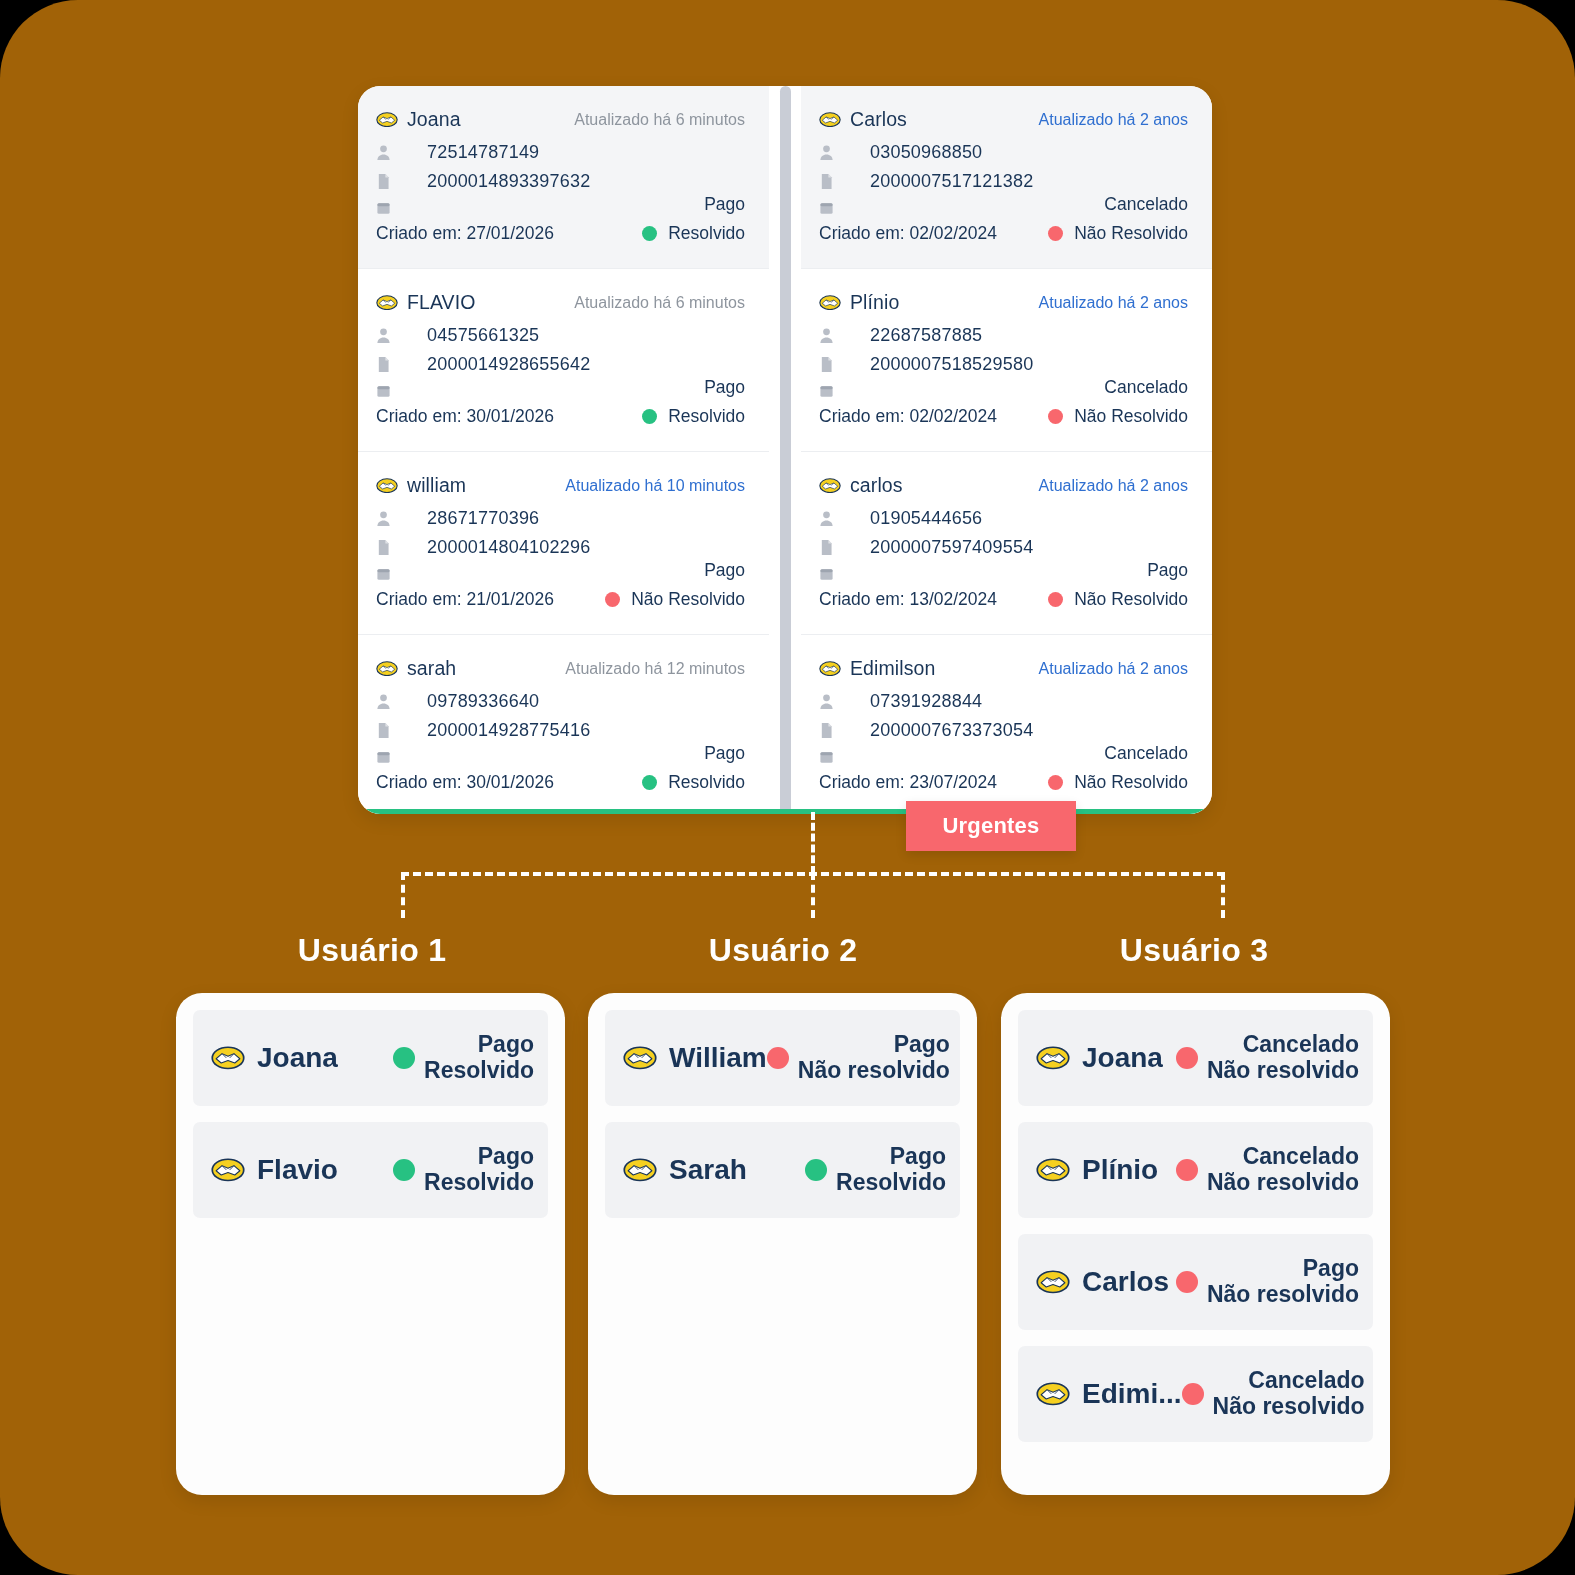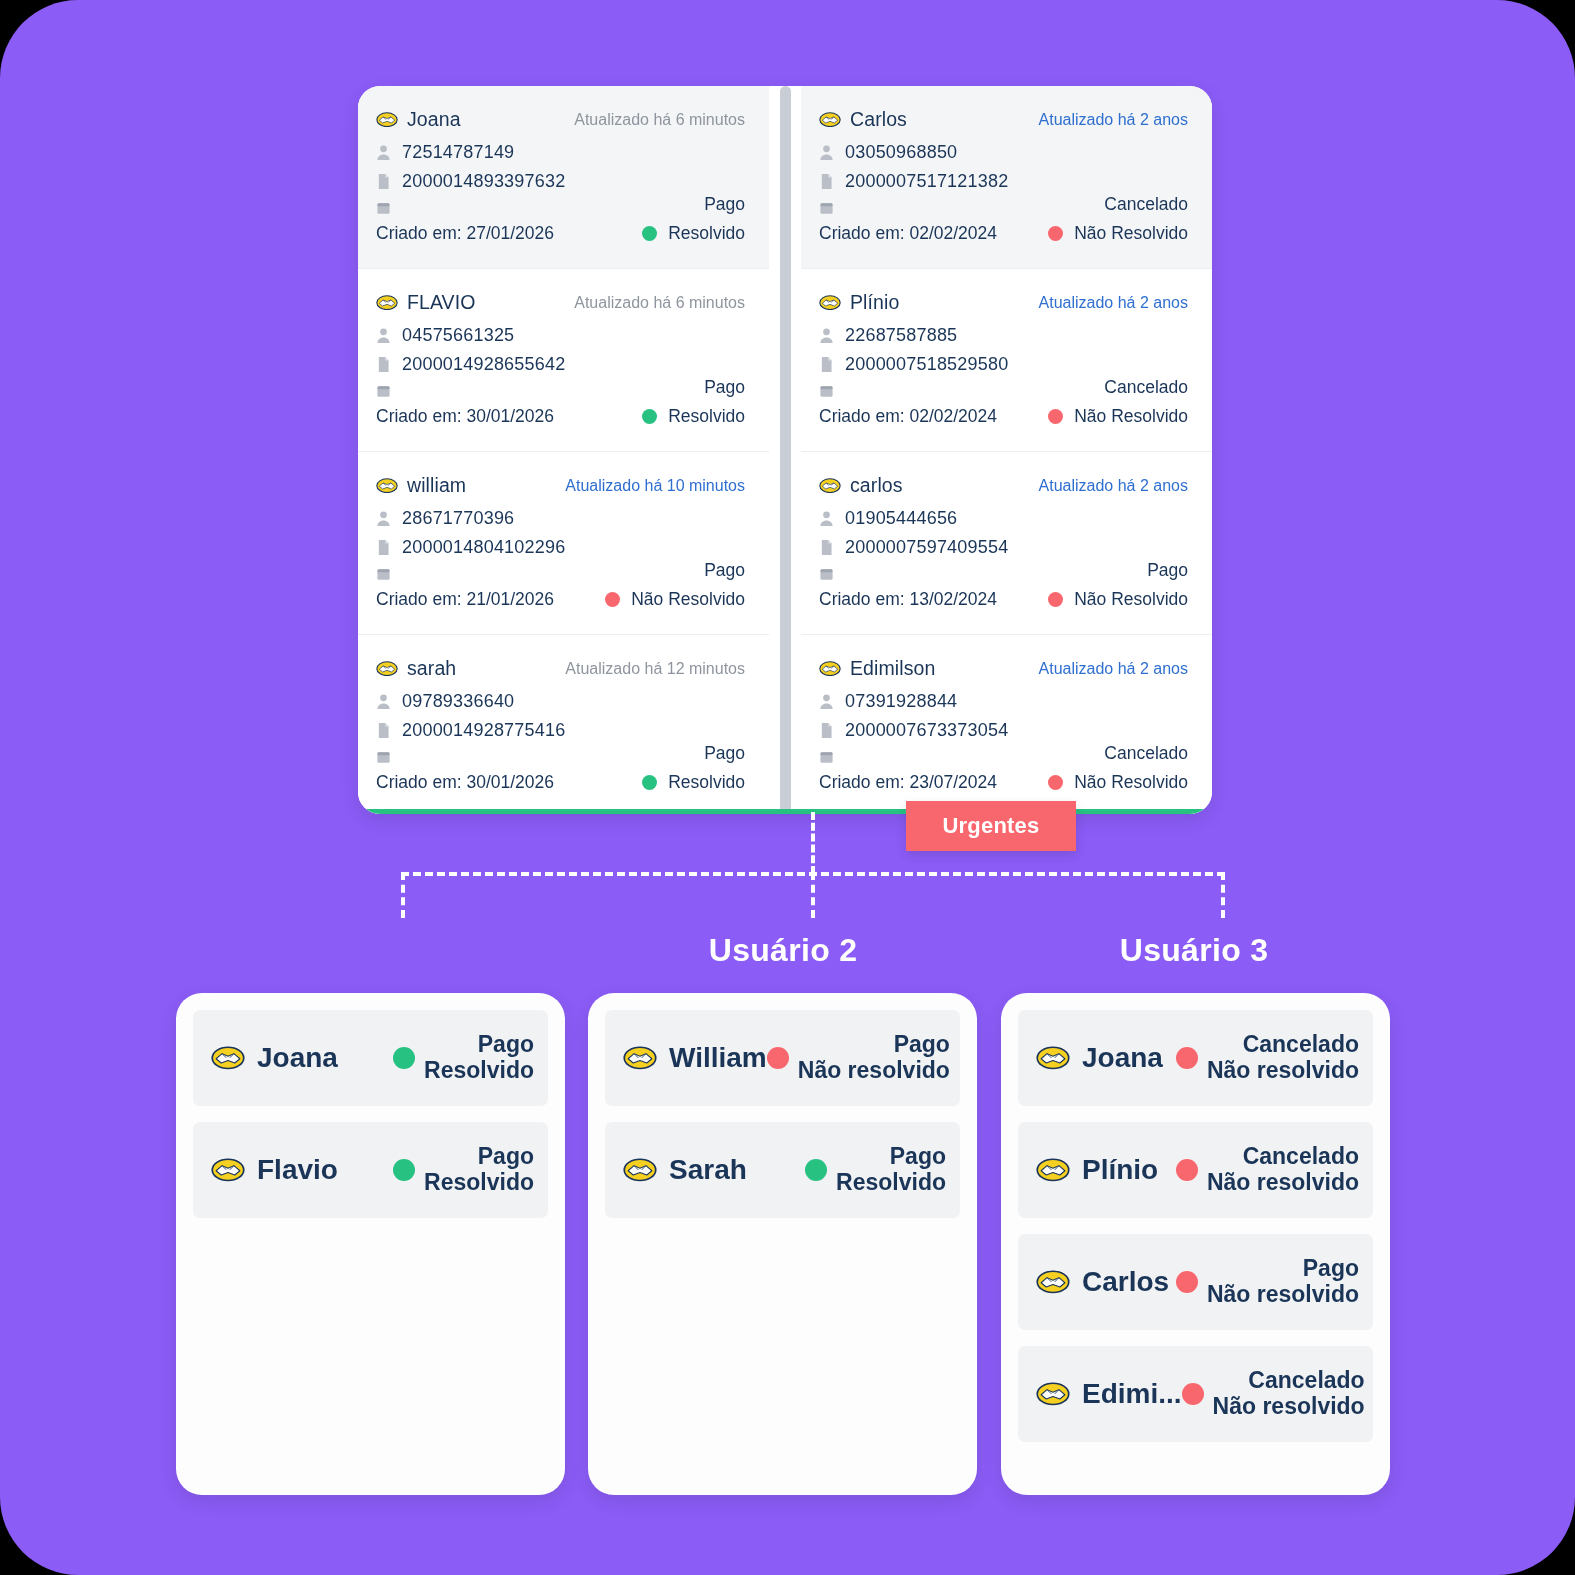--- a/index.html
+++ b/index.html
@@ -7,21 +7,21 @@
   body {
     background: #000;
     font-family: "Liberation Sans", sans-serif;
     overflow: hidden;
   }
 
   .stage {
     position: relative;
     width: 1575px;
     height: 1575px;
-    background: #8b5cf6;
+    background: #a16207;
     border-radius: 78px;
     overflow: hidden;
     padding-left: 29px;
   }
 
   
   .top-panel {
     position: absolute;
     left: 358px;
     top: 86px;
@@ -81,21 +81,21 @@
   .rec-updated.link { color: #2f6fd0; }
 
   .rec-line {
     display: flex;
     align-items: center;
     gap: 11px;
     margin-bottom: 8px;
     font-size: 18px;
     color: #1a3557;
   }
-  .rec-line .num { letter-spacing: .2px; }
+  .rec-line .num { letter-spacing: .2px; margin-left: 25px; }
 
   .rec-foot {
     position: absolute;
     left: 18px; right: 24px;
     bottom: 24px;
   }
   .rec-pay {
     text-align: right;
     font-size: 17.5px;
     color: #1a3557;
@@ -582,20 +582,21 @@
   <div class="urgentes">Urgentes</div>
 
   <div class="conn">
     <div class="v-dash" style="left:782px; top:812px; height:62px;"></div>
     <div class="h-dash" style="left:372px; top:872px; width:824px;"></div>
     <div class="v-dash" style="left:372px; top:872px; height:46px;"></div>
     <div class="v-dash" style="left:782px; top:872px; height:46px;"></div>
     <div class="v-dash" style="left:1192px; top:872px; height:46px;"></div>
   </div>
 
+  <div class="user-label" style="left:222px;">Usuário 1</div>
   <div class="user-label" style="left:633px;">Usuário 2</div>
   <div class="user-label" style="left:1044px;">Usuário 3</div>
 
   <div class="bottom-panel" id="up-0" style="left:176px;">
       <div class="brow">
         <div class="brow-left">
           <svg class="hs" width="34" height="23.799999999999997" viewBox="0 0 40 28">
             <ellipse cx="20" cy="14" rx="18.5" ry="12.5" fill="#f5d020" stroke="#1a3557" stroke-width="2"></ellipse>
             <path d="M6 15 L13 9 L20 12 L27 9 L34 15 L28 20 L20 17 L12 20 Z" fill="#ffffff" stroke="#1a3557" stroke-width="1.2" stroke-linejoin="round"></path>
             <path d="M13 9 L18 14 M27 9 L22 14" stroke="#1a3557" stroke-width="1" fill="none"></path>

